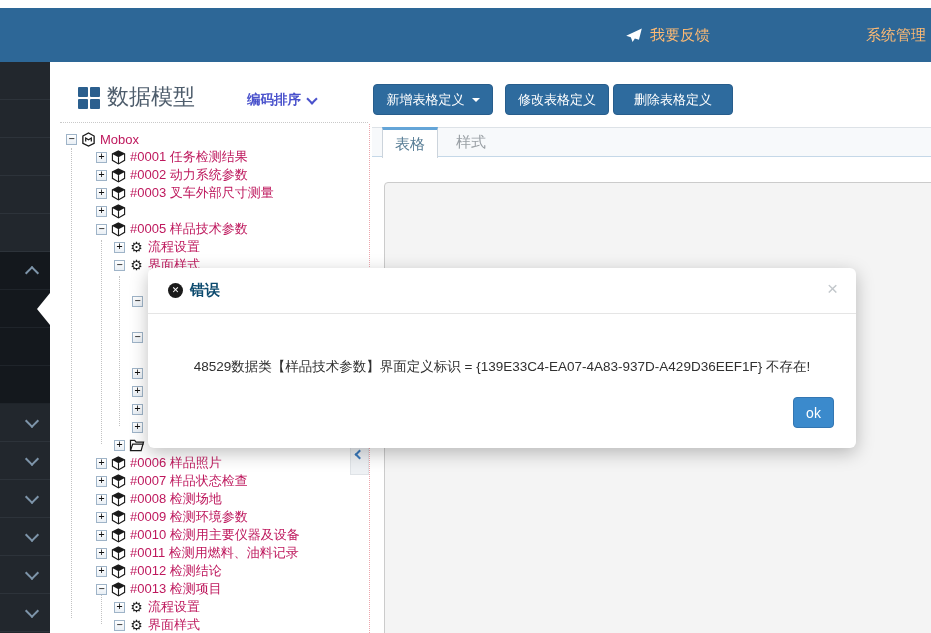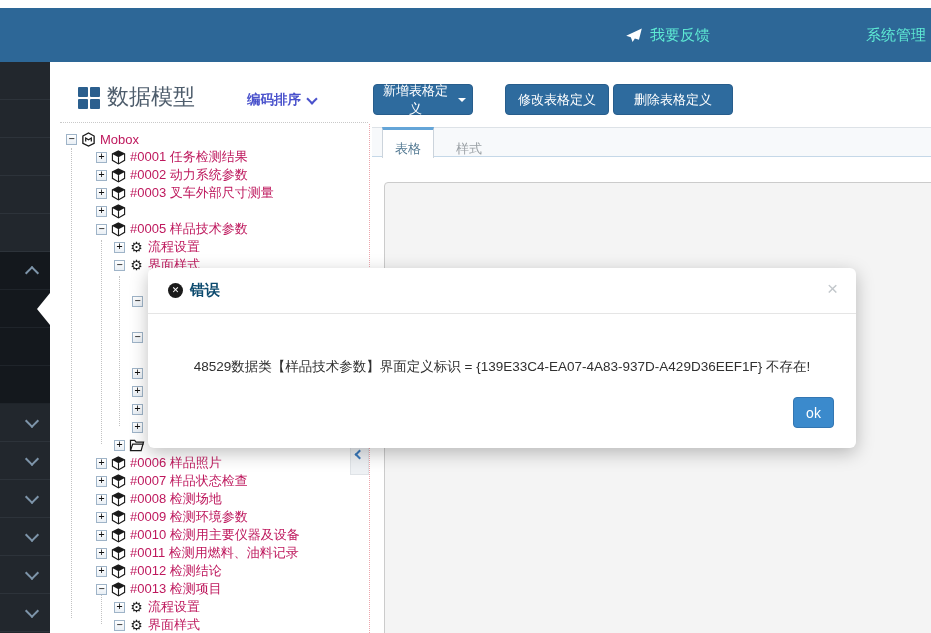--- a/index.html
+++ b/index.html
@@ -1,20 +1,20 @@
 <!DOCTYPE html>
 <html style="--navbar: #2d6797; --button: #2e6b9e; --ok-button: #3b8acc; --sort-link: #4a52cc; --tab-active-accent: #64a5d8; --splitter-dots: #eda6ad;"><head>
 <meta charset="utf-8">
 <style>
   html,body{margin:0;padding:0;}
   body{width:931px;height:633px;position:relative;overflow:hidden;background:#fff;
        font-family:"Liberation Sans","DejaVu Sans",sans-serif;}
   
   .navbar{position:absolute;left:0;top:8px;width:931px;height:54px;background:var(--navbar,#2d6797);z-index:5;}
-  .nav-item{position:absolute;top:0;height:54px;display:flex;align-items:center;color:#5eead4;font-size:15px;cursor:pointer;}
+  .nav-item{position:absolute;top:0;height:54px;display:flex;align-items:center;color:#fdba74;font-size:15px;cursor:pointer;}
   .nav-feedback{right:221px;}
   .nav-admin{right:5px;}
   .nav-feedback svg{margin-right:7px;}
   
   .sidebar{position:absolute;left:0;top:62px;width:50px;height:571px;background:#22272d;z-index:10;}
   .side-row{position:relative;height:37px;border-bottom:1px solid #2d333a;display:flex;align-items:center;justify-content:center;padding-left:14px;cursor:pointer;}
   .side-row.dark{background:#14181d;border-bottom-color:#1f242a;}
   .chev{display:inline-block;width:8px;height:8px;border:2px solid #7e95aa;transform:rotate(45deg);}
   .chev.up{border-bottom:none;border-right:none;margin-top:4px;}
   .chev.down{border-top:none;border-left:none;margin-top:-4px;}
@@ -25,21 +25,21 @@
   .grid-ic div{background:#2b5f8e;border-radius:1px;}
   .page-title{position:absolute;left:107px;top:82px;font-size:22px;color:#4e5d6c;}
   .sort-link{position:absolute;left:247px;top:91px;font-size:13.5px;font-weight:bold;color:var(--sort-link,#4a52cc);cursor:pointer;display:flex;align-items:center;}
   .sort-link .vchev{display:inline-block;width:6px;height:6px;border-right:2px solid var(--sort-link,#4a52cc);border-bottom:2px solid var(--sort-link,#4a52cc);transform:rotate(45deg);margin-left:7px;margin-top:-3px;}
   .hdr-dotted{position:absolute;left:60px;top:122px;width:308px;border-bottom:1px dotted #c9c9c9;}
   
   .tbtn{position:absolute;top:84px;height:31px;background:var(--button,#2e6b9e);border:1px solid #275d8c;border-radius:4px;color:#fff;font-size:13px;display:flex;align-items:center;justify-content:center;box-sizing:border-box;cursor:pointer;}
   .caret{display:inline-block;width:0;height:0;border-left:4px solid transparent;border-right:4px solid transparent;border-top:4px solid #fff;margin-left:7px;}
   
   .tabstrip{position:absolute;left:372px;top:127px;width:559px;height:30px;background:#f7f9fb;border-top:1px solid #dde2e7;border-bottom:1px solid #c5d8e8;box-sizing:border-box;z-index:2;}
-  .tab{position:absolute;top:-1px;height:31px;display:flex;align-items:flex-end;font-size:13px;cursor:pointer;box-sizing:border-box;padding:0 12px;}
+  .tab{position:absolute;top:-1px;height:31px;display:flex;align-items:center;font-size:15px;cursor:pointer;box-sizing:border-box;padding:8px 12px;}
   .tab.active{left:10px;background:#fff;border:1px solid #ccd4dc;border-top:3px solid var(--tab-active-accent,#64a5d8);border-bottom:none;color:#557b94;z-index:3;}
   .tab.inactive{left:72px;color:#9aa0a5;}
   
   .splitter{position:absolute;left:369px;top:124px;height:509px;width:0;border-left:1px dotted var(--splitter-dots,#eda6ad);z-index:1;cursor:col-resize;}
   .content-panel{position:absolute;left:384px;top:182px;width:560px;height:465px;background:#f4f4f4;border:1px solid #cbcbcb;border-radius:4px;box-sizing:border-box;}
   .collapse-handle{position:absolute;left:350px;top:448px;width:19px;height:27px;background:#eef1f4;border:1px solid #dfe3e7;border-top:none;display:flex;justify-content:center;padding-top:3px;box-sizing:border-box;cursor:pointer;z-index:3;}
   .collapse-handle .lchev{display:inline-block;width:5px;height:5px;border-left:2px solid #3a7abd;border-bottom:2px solid #3a7abd;transform:rotate(45deg);}
   
   .tree{position:absolute;left:60px;top:130px;width:308px;z-index:1;}
   .tree-row{height:18px;display:flex;align-items:center;white-space:nowrap;cursor:pointer;}
@@ -112,21 +112,21 @@
     <div></div>
     <div></div>
   </div>
 <div class="page-title">数据模型</div>
 <div class="sort-link">
   <span>编码排序</span>
   <span class="vchev"></span>
 </div>
 <div class="hdr-dotted"></div>
 
-<button class="tbtn" style="left:373px;width:100px;">
+<button class="tbtn" style="left:373px;width:120px;">
   <span>新增表格定义</span>
   <span class="caret"></span>
 </button>
 <button class="tbtn" style="left:505px;width:104px;">
   <span>修改表格定义</span>
 </button>
 <button class="tbtn" style="left:613px;width:120px;">
   <span>删除表格定义</span>
 </button>
 

